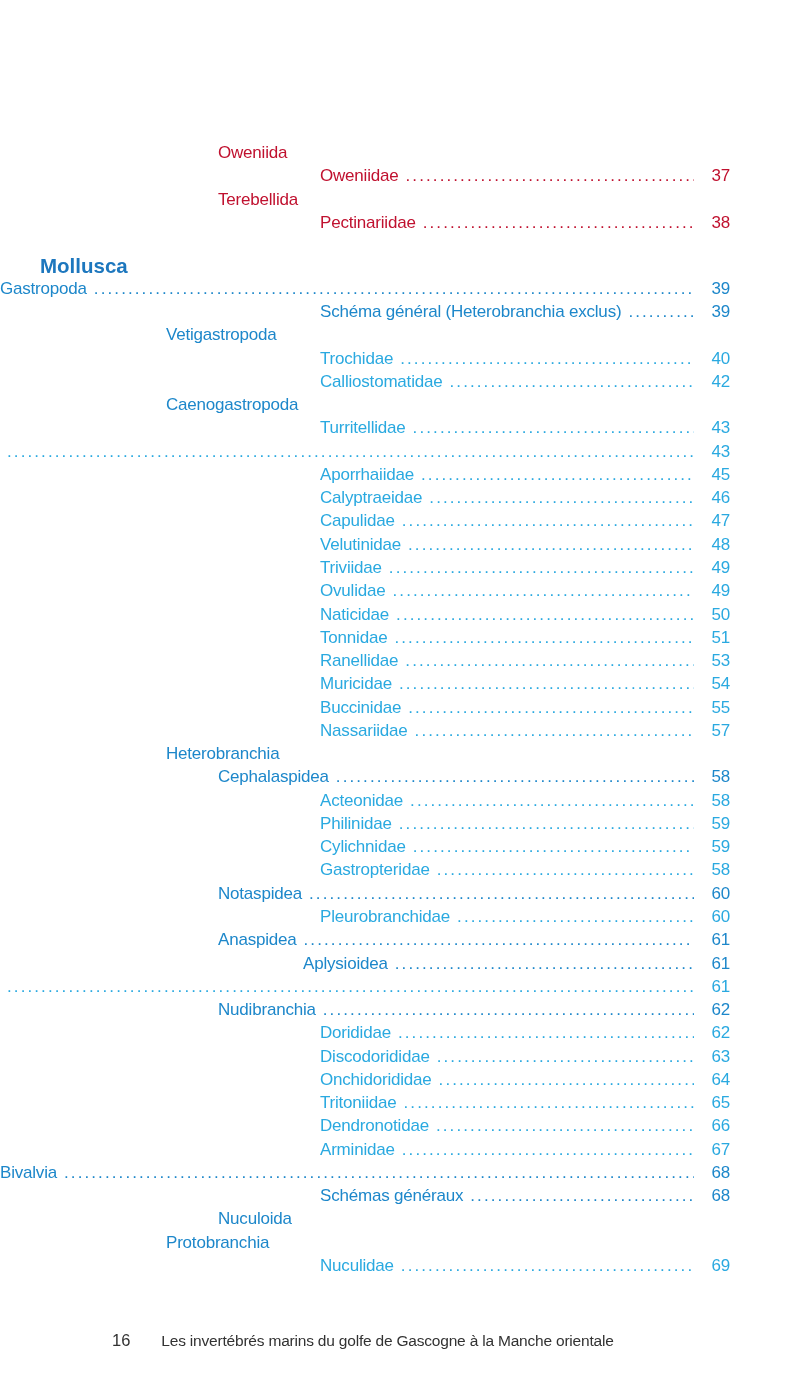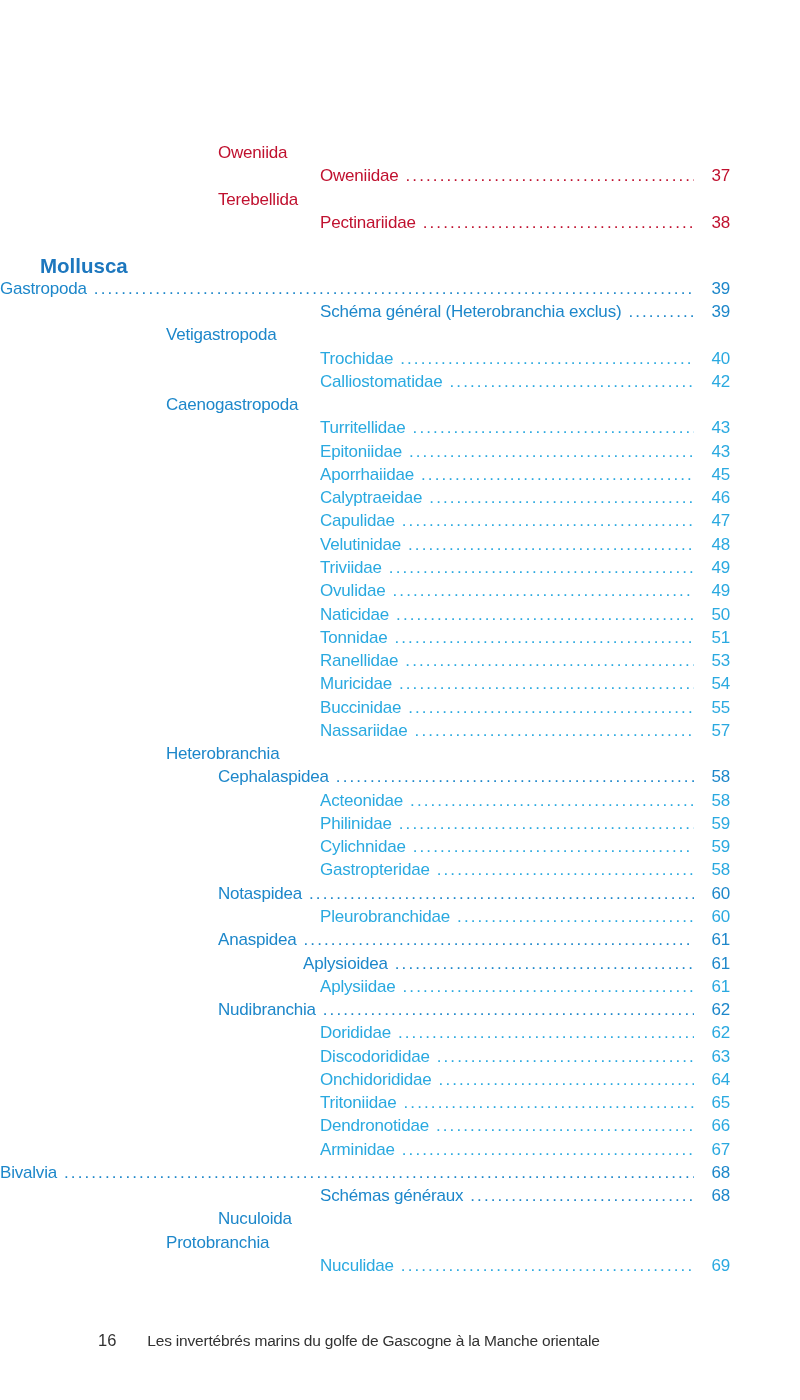--- a/index.html
+++ b/index.html
@@ -59,21 +59,21 @@
   .lvl4 .label { padding-left: 303px; }
   .lvl5 .label { padding-left: 320px; }
   
   .c-red   { color: var(--red); }
   .c-head  { color: var(--heading-blue); }
   .c-mid   { color: var(--mid-blue); }
   .c-light { color: var(--light-blue); justify-content: center; }
   .footer {
     position: absolute;
     top: 1299px;
-    left: 98px;
+    left: 112px;
     display: flex;
     align-items: baseline;
     color: var(--footer-text);
   }
   .footer .fnum {
     font-size: 16.5px;
     letter-spacing: 0;
   }
   .footer .ftitle {
     font-size: 15.5px;
@@ -131,21 +131,20 @@
       </div>
       <div class="row lvl2 c-mid">
         <span class="label">Caenogastropoda</span>
       </div>
       <div class="row lvl5 c-light">
         <span class="label">Turritellidae</span>
         <span class="dots">..........................................................................................................................................................................</span>
         <span class="pagenum">43</span>
       </div>
       <div class="row lvl5 c-light">
-        <span class="label">Epitoniidae</span>
         <span class="dots">..........................................................................................................................................................................</span>
         <span class="pagenum">43</span>
       </div>
       <div class="row lvl5 c-light">
         <span class="label">Aporrhaiidae</span>
         <span class="dots">..........................................................................................................................................................................</span>
         <span class="pagenum">45</span>
       </div>
       <div class="row lvl5 c-light">
         <span class="label">Calyptraeidae</span>
@@ -244,21 +243,20 @@
         <span class="label">Anaspidea</span>
         <span class="dots">..........................................................................................................................................................................</span>
         <span class="pagenum">61</span>
       </div>
       <div class="row lvl4 c-mid">
         <span class="label">Aplysioidea</span>
         <span class="dots">..........................................................................................................................................................................</span>
         <span class="pagenum">61</span>
       </div>
       <div class="row lvl5 c-light">
-        <span class="label">Aplysiidae</span>
         <span class="dots">..........................................................................................................................................................................</span>
         <span class="pagenum">61</span>
       </div>
       <div class="row lvl3 c-mid">
         <span class="label">Nudibranchia</span>
         <span class="dots">..........................................................................................................................................................................</span>
         <span class="pagenum">62</span>
       </div>
       <div class="row lvl5 c-light">
         <span class="label">Dorididae</span>

